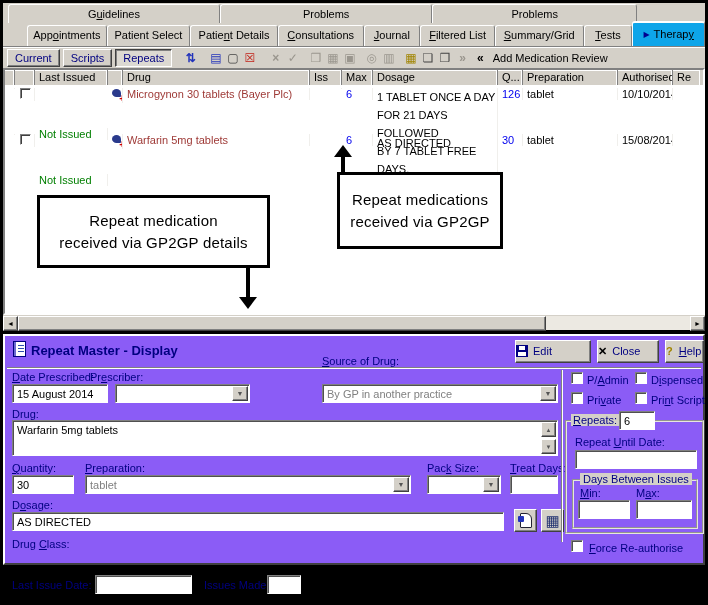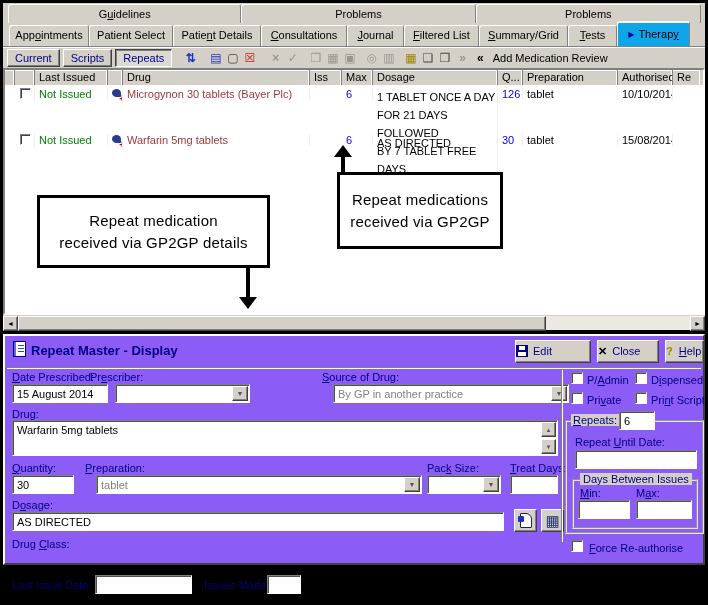--- a/index.html
+++ b/index.html
@@ -3,22 +3,22 @@
 <meta charset="utf-8">
 <style>
   * { margin:0; padding:0; box-sizing:border-box; }
   html,body { background:#555; }
   body { font-family:"Liberation Sans", sans-serif; }
   .screen { position:relative; width:708px; height:605px; background:#000; overflow:hidden; }
 
   
   .top-panel { position:absolute; left:3px; top:3px; width:702px; height:327px; background:#d4d0c8; }
 
-  .tabrow1 { position:absolute; left:0; top:0; width:698px; height:20px; display:flex; padding-left:5px; }
-  .tabrow2 { position:absolute; left:0; top:20px; width:702px; height:23px; display:flex; padding-left:6px; align-items:flex-end; }
+  .tabrow1 { position:absolute; left:0; top:0; width:634px; height:20px; display:flex; padding-left:5px; }
+  .tabrow2 { position:absolute; left:0; top:20px; width:702px; height:23px; display:flex; padding-left:24px; align-items:flex-end; }
   .tab { background:#d4d0c8; border:1px solid #808080; border-top:1px solid #fff; border-left:1px solid #fff; border-bottom:none;
          border-radius:3px 3px 0 0; font-size:11px; color:#000; text-align:center; padding-top:3px; height:20px; overflow:hidden; white-space:nowrap; }
   .tabrow1 .tab { height:19px; margin-top:1px; }
   .tabrow2 .tab { height:21px; }
   .tab.active { height:25px; margin-top:-2px; background:#0ea5e9; border-top:2px solid #fff; font-weight:normal; z-index:2; padding-top:5px; }
   .tab .arrow { color:#000090; font-size:8px; margin-right:4px; vertical-align:1px; }
 
   .toolbar { position:absolute; left:0; top:43px; width:702px; height:22px; background:#d4d0c8;
              border-top:1px solid #808080; box-shadow:inset 0 1px 0 #fff; display:flex; align-items:center; padding-left:4px; font-size:11px; }
   .tbtn { height:18px; padding:2px 7px 0 7px; margin-right:3px; color:#000080; background:#d4d0c8; font-size:11px; text-align:center;
@@ -33,21 +33,21 @@
 
   .table-area { position:absolute; left:0; top:65px; width:702px; height:247px; background:#ffffff;
                 border:2px solid; border-color:#808080 #fff #fff #808080; overflow:hidden; }
   .thead { display:flex; height:15px; background:#d4d0c8; font-size:11px; }
   .th { border-right:1px solid #808080; box-shadow:inset -1px 0 0 #fff, inset 0 1px 0 #fff; padding:1px 0 0 4px; overflow:hidden; white-space:nowrap; }
   .tr { display:flex; font-size:11px; align-items:flex-start; padding-top:3px; }
   .td { padding-left:4px; overflow:hidden; border-right:1px solid #f0efec; min-height:1px; }
   .c0{width:10px;} .c1{width:20px;} .c2{width:73px;} .c3{width:15px;} .c4{width:187px;}
   .c5{width:32px;} .c6{width:31px;} .c7{width:125px;} .c8{width:25px;} .c9{width:95px;}
   .c10{width:55px;} .c11{width:27px; border-right:none;}
-  .green { color:#007f00; }
+  .green { color:#007f00;margin-top:40px; }
   .drug { color:#9e3936; }
   .num { color:#0000ee; }
   .dosage { white-space:pre-line; line-height:18px; }
   .cb { display:inline-block; width:11px; height:11px; background:#fff; margin-left:1px;
         border:1px solid; border-color:#808080 #fff #fff #808080; box-shadow:inset 1px 1px 0 #404040; }
   .bag { display:inline-block; position:relative; width:13px; height:12px; margin-top:1px; }
   .bag::before { content:""; position:absolute; left:0; top:0; width:9px; height:8px; background:#2a3a8c; border-radius:50% 50% 10% 50%; }
   .bag::after { content:"+"; position:absolute; right:0; bottom:-3px; color:#d00000; font-weight:bold; font-size:10px; }
 
   .hscroll { position:absolute; left:0; top:312px; width:702px; height:15px; background:#ece9e2; border-top:1px solid #d4d0c8; }
@@ -76,21 +76,21 @@
   .floppy { display:inline-block; position:relative; width:12px; height:12px; background:#000080; vertical-align:-2px; margin-right:5px; }
   .floppy::before { content:""; position:absolute; top:1px; left:3px; width:6px; height:4px; background:#fff; }
   .floppy::after { content:""; position:absolute; bottom:1px; left:2px; width:8px; height:4px; background:#fff; }
   .xglyph { color:#000; font-weight:bold; margin-right:5px; }
   .qglyph { color:#a08400; font-weight:bold; margin-right:6px; }
   .dlg-sep { position:absolute; left:2px; top:31px; width:694px; height:2px; border-top:1px solid #808080; border-bottom:1px solid #fff; }
 
   .lbl { position:absolute; color:#000080; white-space:nowrap; }
   .field { position:absolute; background:#fff; border:1px solid; border-color:#808080 #fff #fff #808080;
            box-shadow:inset 1px 1px 0 #505050; padding:3px 0 0 4px; color:#000; overflow:hidden; white-space:nowrap; }
-  .field.grey { color:#808080;margin-left:11px; }
+  .field.grey { color:#808080; }
   .combo-btn { position:absolute; right:1px; top:1px; bottom:1px; width:16px; background:#d4d0c8; text-align:center;
                border:1px solid; border-color:#fff #404040 #404040 #fff; box-shadow:inset -1px -1px 0 #808080;
                font-size:7px; color:#555; line-height:14px; }
   .spin { position:absolute; right:1px; width:15px; height:15px; background:#d4d0c8; text-align:center; font-size:6px; color:#555; line-height:14px;
           border:1px solid; border-color:#fff #404040 #404040 #fff; box-shadow:inset -1px -1px 0 #808080; }
   .ck { position:absolute; width:12px; height:12px; background:#fff; border:1px solid; border-color:#808080 #fff #fff #808080;
         box-shadow:inset 1px 1px 0 #505050; }
   .group { position:absolute; border:2px groove #e8e6e0; }
   .group-lbl { position:absolute; top:-8px; left:6px; background:#d4d0c8; padding:0 3px; color:#000080; white-space:nowrap; }
   .divider { position:absolute; width:2px; border-left:1px solid #808080; border-right:1px solid #fff; }
@@ -225,21 +225,21 @@
     <div class="dbtn" style="left:660px; width:39px"><span class="qglyph">?</span><span><u>H</u>elp</span></div>
 
     <div class="dlg-sep"></div>
 
     <div class="lbl" style="left:7px; top:35px"><u>D</u>ate Prescribed:</div>
     <div class="field" style="left:7px; top:48px; width:96px; height:19px">15 August 2014</div>
 
     <div class="lbl" style="left:85px; top:35px">Pr<u>e</u>scriber:</div>
     <div class="field" style="left:110px; top:48px; width:135px; height:19px"><span></span><span class="combo-btn">▼</span></div>
 
-    <div class="lbl" style="left:317px; top:35px"><u>S</u>ource of Drug:</div>
+    <div class="lbl" style="left:317px; top:19px"><u>S</u>ource of Drug:</div>
     <div class="field grey" style="left:317px; top:48px; width:236px; height:19px"><span>By GP in another practice</span><span class="combo-btn">▼</span></div>
 
     <div class="lbl" style="left:7px; top:72px">Drug:</div>
     <div class="field" style="left:7px; top:84px; width:546px; height:36px"><span>Warfarin 5mg tablets</span><span class="spin" style="top:1px">▲</span><span class="spin" style="bottom:1px">▼</span></div>
 
     <div class="lbl" style="left:7px; top:126px"><u>Q</u>uantity:</div>
     <div class="field" style="left:7px; top:139px; width:62px; height:19px">30</div>
 
     <div class="lbl" style="left:80px; top:126px"><u>P</u>reparation:</div>
     <div class="field grey" style="left:80px; top:139px; width:326px; height:19px"><span>tablet</span><span class="combo-btn">▼</span></div>

